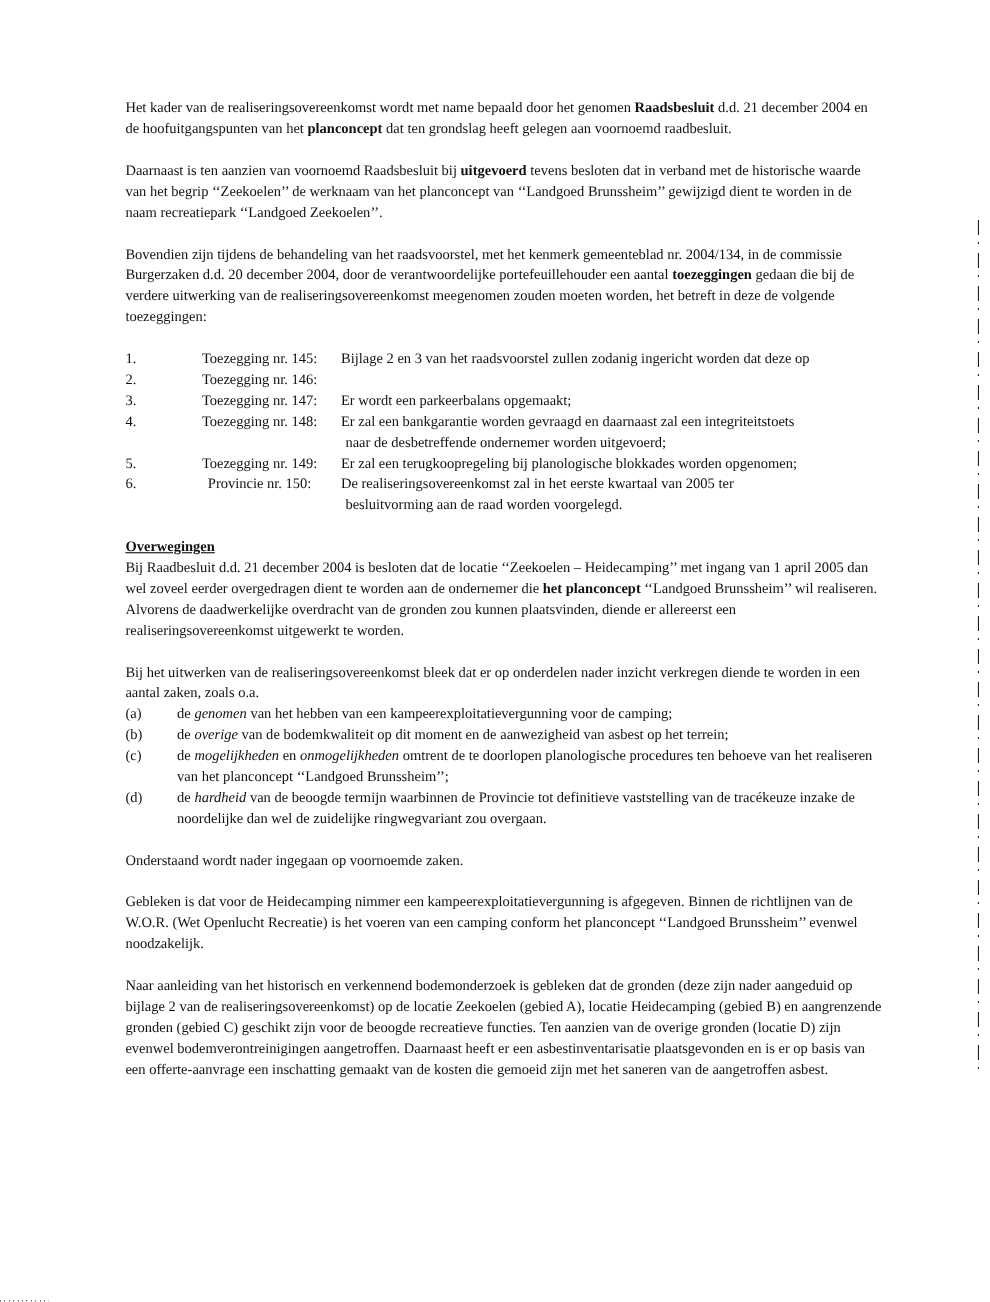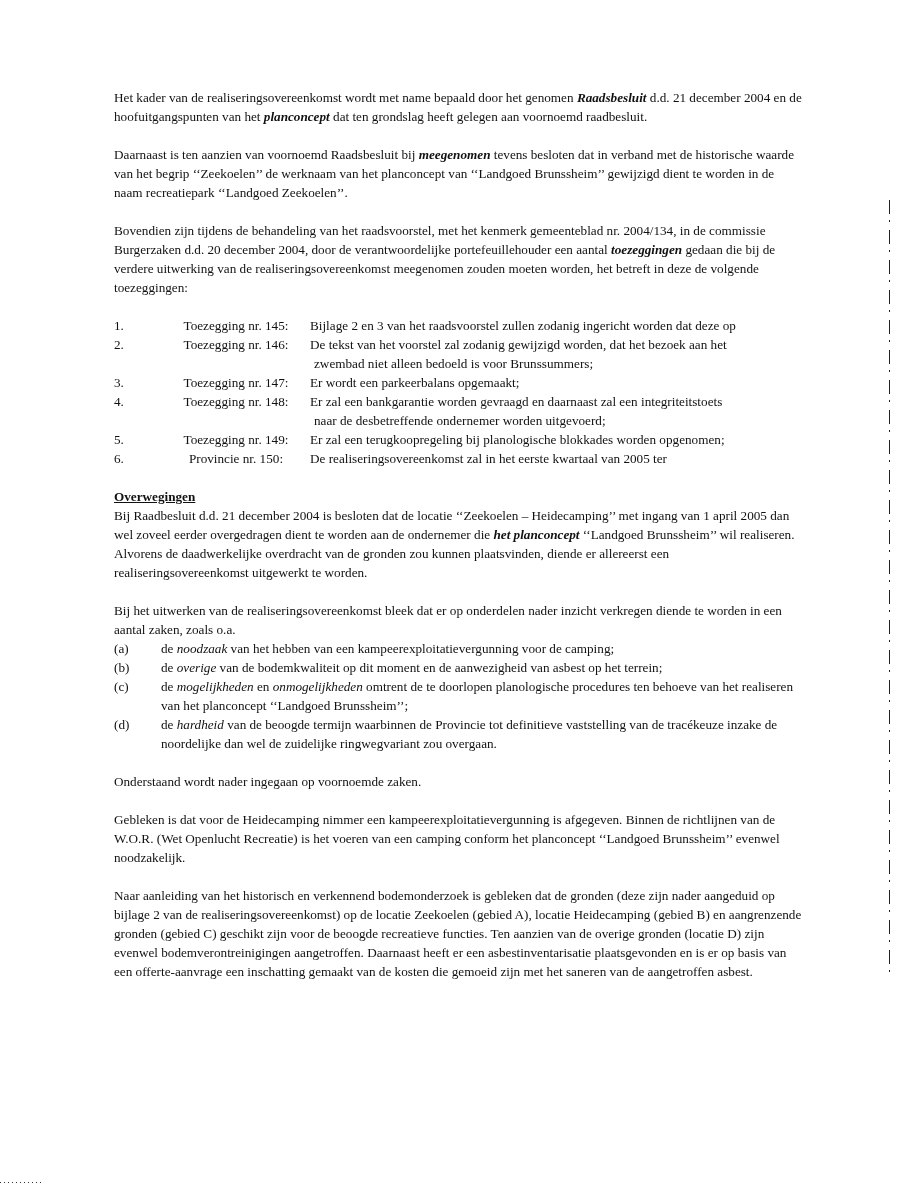--- a/index.html
+++ b/index.html
@@ -19,21 +19,21 @@
     }
     .page {
       position: absolute;
       left: 114px;
       top: 88px;
       width: 690px;
     }
     p {
       margin: 0 0 19px 0;
     }
-    b { font-weight: bold; font-style: italic; }
+    b { font-weight: bold; }
     i { font-style: italic; }
     .heading {
       font-weight: bold;
       text-decoration: underline;
       display: block;
     }
     .tz-list {
       margin: 0 0 19px 0;
       padding: 0;
       list-style: none;
@@ -102,42 +102,38 @@
 </head>
 <body>
 
 <div class="page">
 
   <p>
     <span>Het kader van de realiseringsovereenkomst wordt met name bepaald door het genomen </span><b>Raadsbesluit</b><span> d.d. 21 december 2004 en de hoofuitgangspunten van het </span><b>planconcept</b><span> dat ten grondslag heeft gelegen aan voornoemd raadbesluit.</span>
   </p>
 
   <p>
-    <span>Daarnaast is ten aanzien van voornoemd Raadsbesluit bij </span><b>meegenomen</b><span> tevens besloten dat in verband met de historische waarde van het begrip ‘‘Zeekoelen’’ de werknaam van het planconcept van ‘‘Landgoed Brunssheim’’ gewijzigd dient te worden in de naam recreatiepark ‘‘Landgoed Zeekoelen’’.</span>
+    <span>Daarnaast is ten aanzien van voornoemd Raadsbesluit bij </span><b>uitgevoerd</b><span> tevens besloten dat in verband met de historische waarde van het begrip ‘‘Zeekoelen’’ de werknaam van het planconcept van ‘‘Landgoed Brunssheim’’ gewijzigd dient te worden in de naam recreatiepark ‘‘Landgoed Zeekoelen’’.</span>
   </p>
 
   <p>
     <span>Bovendien zijn tijdens de behandeling van het raadsvoorstel, met het kenmerk gemeenteblad nr. 2004/134, in de commissie Burgerzaken d.d. 20 december 2004, door de verantwoordelijke portefeuillehouder een aantal </span><b>toezeggingen</b><span> gedaan die bij de verdere uitwerking van de realiseringsovereenkomst meegenomen zouden moeten worden, het betreft in deze de volgende toezeggingen:</span>
   </p>
 
   <ul class="tz-list">
     <li class="tz-item">
       <span class="tz-num">1.</span>
       <span class="tz-label">Toezegging nr. 145:</span>
       <span class="tz-text">
         <span>Bijlage 2 en 3 van het raadsvoorstel zullen zodanig ingericht worden dat deze op</span>
       </span>
     </li>
     <li class="tz-item">
       <span class="tz-num">2.</span>
       <span class="tz-label">Toezegging nr. 146:</span>
-      <span class="tz-text">
-        <span>De tekst van het voorstel zal zodanig gewijzigd worden, dat het bezoek aan het</span>
-        <span class="cont">zwembad niet alleen bedoeld is voor Brunssummers;</span>
-      </span>
     </li>
     <li class="tz-item">
       <span class="tz-num">3.</span>
       <span class="tz-label">Toezegging nr. 147:</span>
       <span class="tz-text">
         <span>Er wordt een parkeerbalans opgemaakt;</span>
       </span>
     </li>
     <li class="tz-item">
       <span class="tz-num">4.</span>
@@ -152,35 +148,36 @@
       <span class="tz-label">Toezegging nr. 149:</span>
       <span class="tz-text">
         <span>Er zal een terugkoopregeling bij planologische blokkades worden opgenomen;</span>
       </span>
     </li>
     <li class="tz-item">
       <span class="tz-num">6.</span>
       <span class="tz-label">Provincie nr. 150:</span>
       <span class="tz-text">
         <span>De realiseringsovereenkomst zal in het eerste kwartaal van 2005 ter</span>
+        <span class="cont">besluitvorming aan de raad worden voorgelegd.</span>
       </span>
     </li>
   </ul>
 
   <p style="margin-bottom:19px;">
     <span class="heading">Overwegingen</span>
     <span>Bij Raadbesluit d.d. 21 december 2004 is besloten dat de locatie ‘‘Zeekoelen – Heidecamping’’ met ingang van 1 april 2005 dan wel zoveel eerder overgedragen dient te worden aan de ondernemer die </span><b>het planconcept</b><span> ‘‘Landgoed Brunssheim’’ wil realiseren. Alvorens de daadwerkelijke overdracht van de gronden zou kunnen plaatsvinden, diende er allereerst een realiseringsovereenkomst uitgewerkt te worden.</span>
   </p>
 
   <div>
     <div>Bij het uitwerken van de realiseringsovereenkomst bleek dat er op onderdelen nader inzicht verkregen diende te worden in een aantal zaken, zoals o.a.</div>
     <ul class="cond-list">
       <li class="cond-item">
         <span class="cond-mark">(a)</span>
-        <span class="cond-text"><span>de </span><i>noodzaak</i><span> van het hebben van een kampeerexploitatievergunning voor de camping;</span></span>
+        <span class="cond-text"><span>de </span><i>genomen</i><span> van het hebben van een kampeerexploitatievergunning voor de camping;</span></span>
       </li>
       <li class="cond-item">
         <span class="cond-mark">(b)</span>
         <span class="cond-text"><span>de </span><i>overige</i><span> van de bodemkwaliteit op dit moment en de aanwezigheid van asbest op het terrein;</span></span>
       </li>
       <li class="cond-item">
         <span class="cond-mark">(c)</span>
         <span class="cond-text"><span>de </span><i>mogelijkheden</i><span> en </span><i>onmogelijkheden</i><span> omtrent de te doorlopen planologische procedures ten behoeve van het realiseren van het planconcept ‘‘Landgoed Brunssheim’’;</span></span>
       </li>
       <li class="cond-item">

